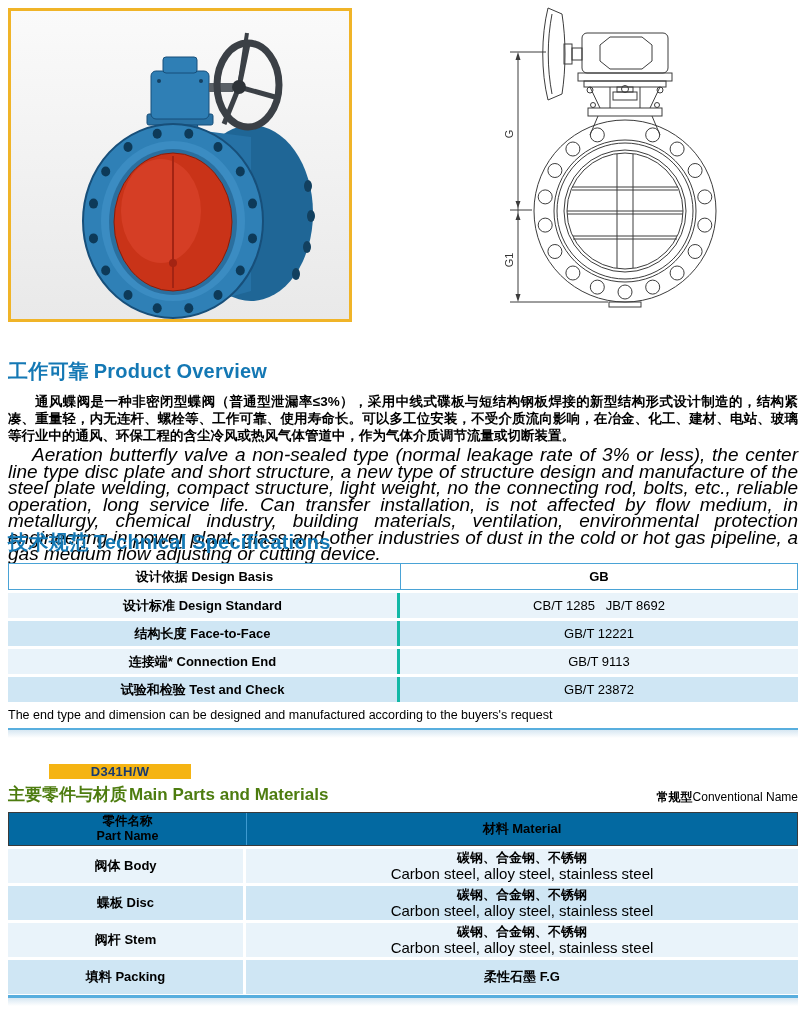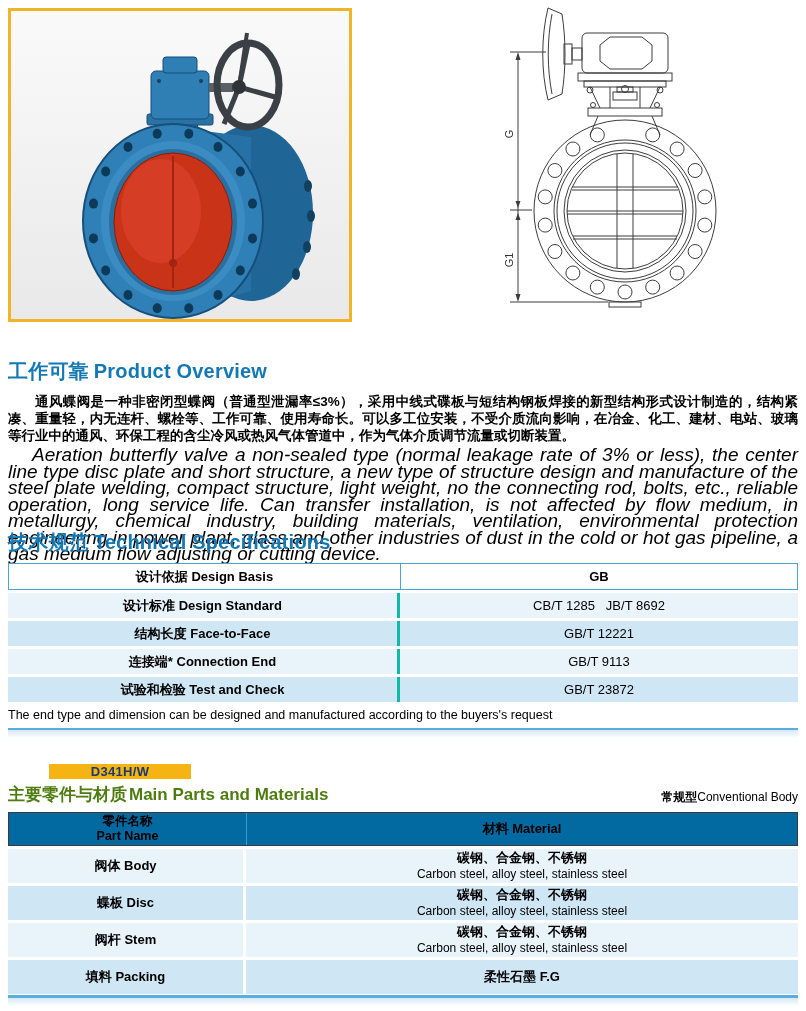--- a/index.html
+++ b/index.html
@@ -58,21 +58,21 @@
 
   
   .parts-table { position:absolute; left:8px; top:812px; width:790px; }
   .parts-header { height:34px; border:1.5px solid #3a3a3a; background:#0369a1; font-weight:bold; }
   .parts-header .c1 { width:238px; border-right:1.5px solid #3d9ad1; flex-direction:column; line-height:15px; font-size:12.5px; }
   .parts-header .c2 { flex:1; font-size:13px; }
   .parts-data { height:34px; margin-top:3px; }
   .parts-data .c1 { width:238px; border-right:3px solid #fff; font-weight:bold; font-size:13px; }
   .parts-data .c2 { flex:1; flex-direction:column; line-height:16px; }
   .mat-zh { font-size:13px; font-weight:bold; }
-  .mat-en { font-size:12px; }
+  .mat-en { font-size:15px; }
   .mat-en:empty { display:none; }
 
   .parts-bottom { position:absolute; left:8px; top:995px; width:790px; }
   .parts-bottom .blue-rule { margin-top:0; height:2.5px; }
 
   svg { display:block; }
 </style>
 </head>
 <body>
 
@@ -262,21 +262,21 @@
     <div class="badge-bar-l"></div>
     <div class="badge-main">D341H/W</div>
     <div class="badge-bar-r"></div>
   </div>
 
   <div class="parts-head-row">
     <div class="parts-title">
       <span class="zh">主要零件与材质</span><span class="en">Main Parts and Materials</span>
     </div>
     <div class="variant">
-      <span class="vzh">常规型</span><span class="ven">Conventional Body</span>
+      <span class="vzh">常规型</span><span class="ven">Conventional Name</span>
     </div>
   </div>
 
   <div class="parts-table">
     <div class="t-row parts-header">
       <div class="cell c1">
         <div>零件名称</div>
         <div>Part Name</div>
       </div>
       <div class="cell c2">材料 Material</div>

